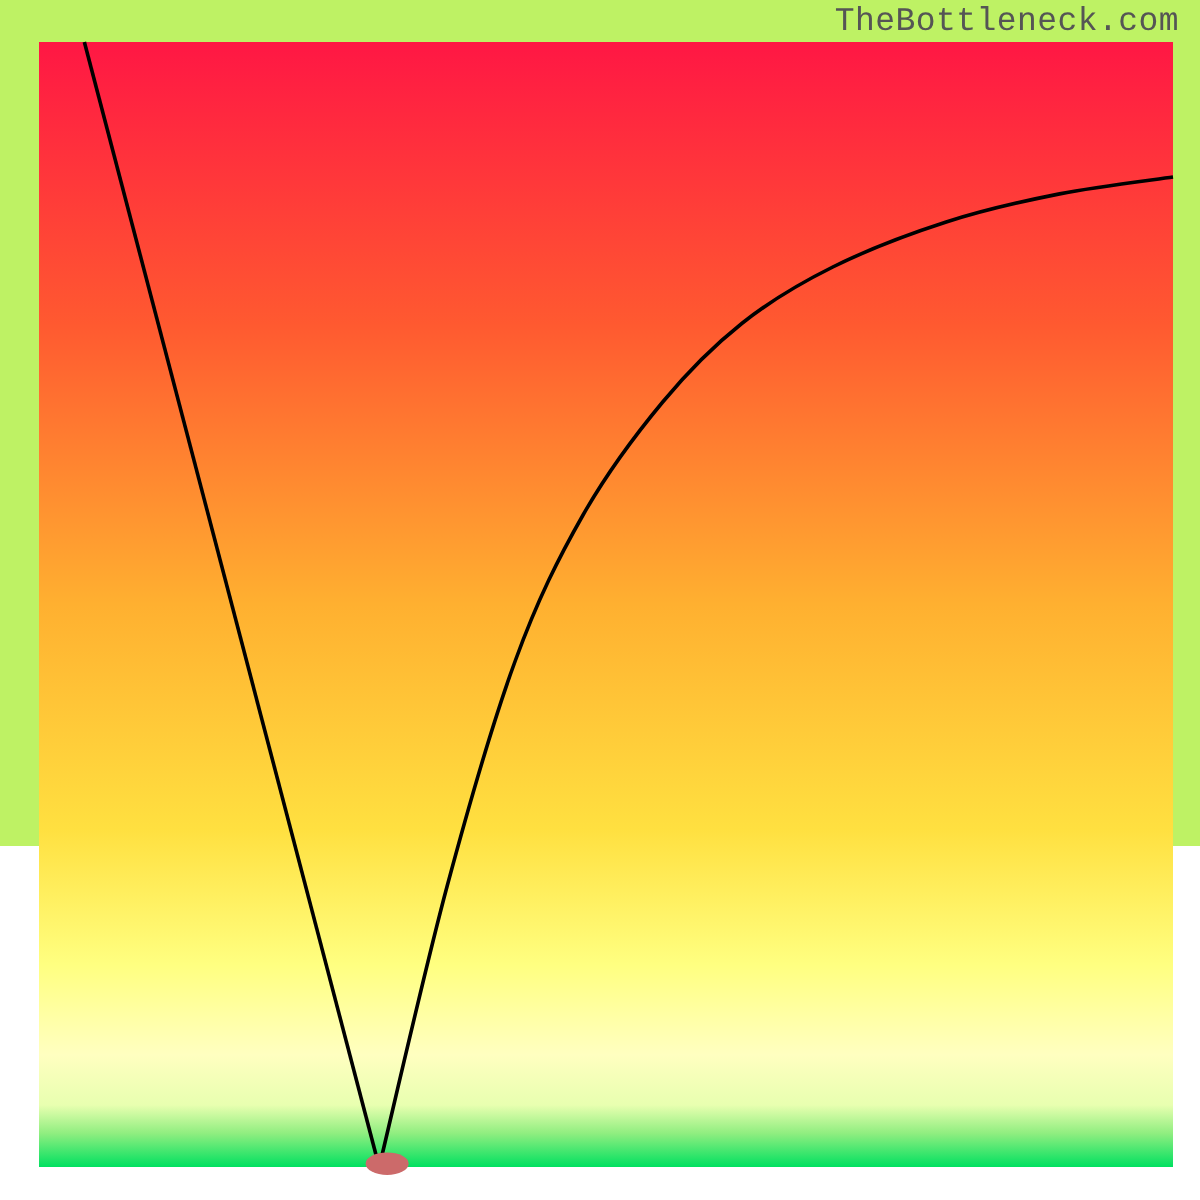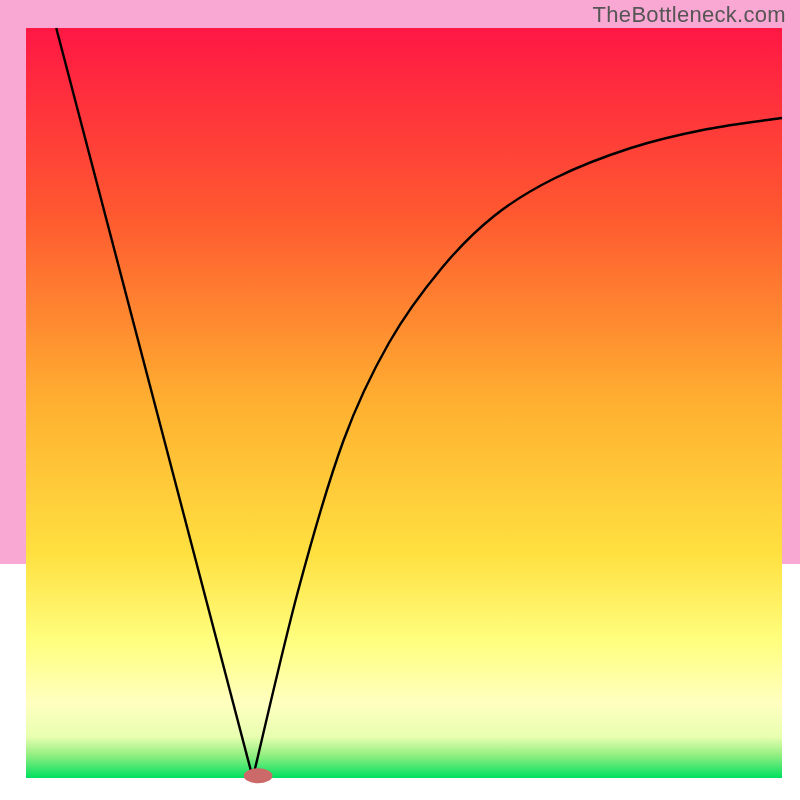--- a/index.html
+++ b/index.html
@@ -6,22 +6,23 @@
     margin: 0;
     padding: 0;
     width: 800px;
     height: 800px;
     overflow: hidden;
     font-family: Arial, Helvetica, sans-serif;
   }
   .frame {
     width: 800px;
     height: 564px;
-    background: #f9a8d4;
+    background: #bef264;
     position: relative;
+    font-family: Liberation Mono, monospace;
   }
   .watermark {
     position: absolute;
     top: 2px;
     right: 14px;
     color: #555;
     font-size: 22px;
     font-weight: 500;
     letter-spacing: 0.3px;
     z-index: 5;

